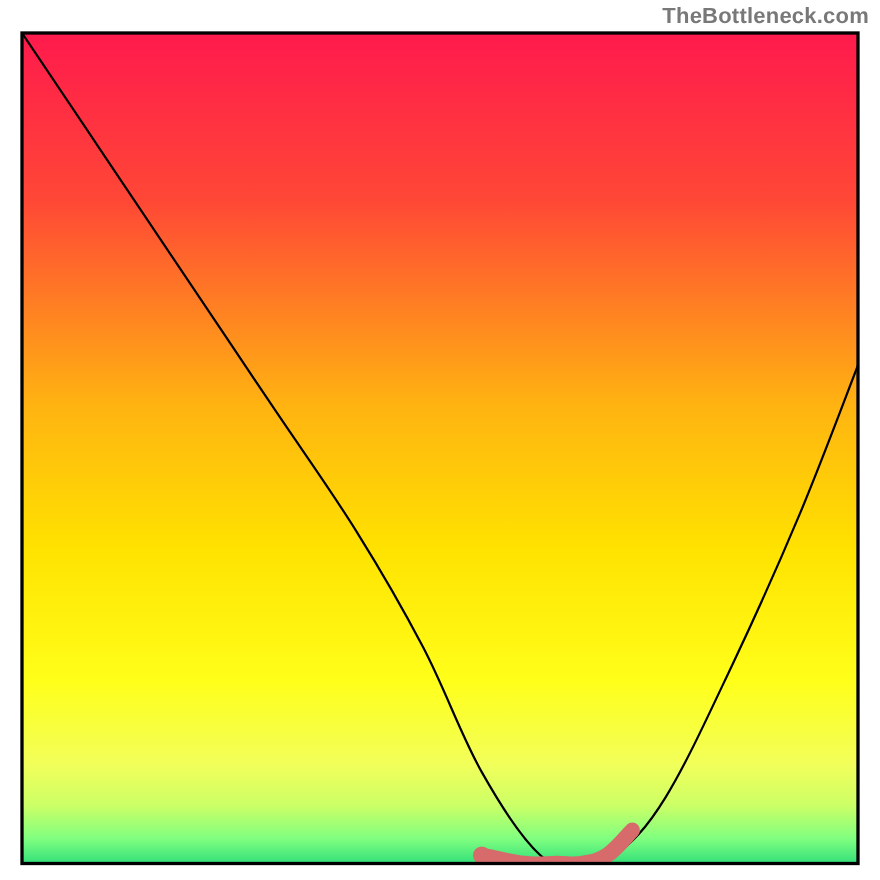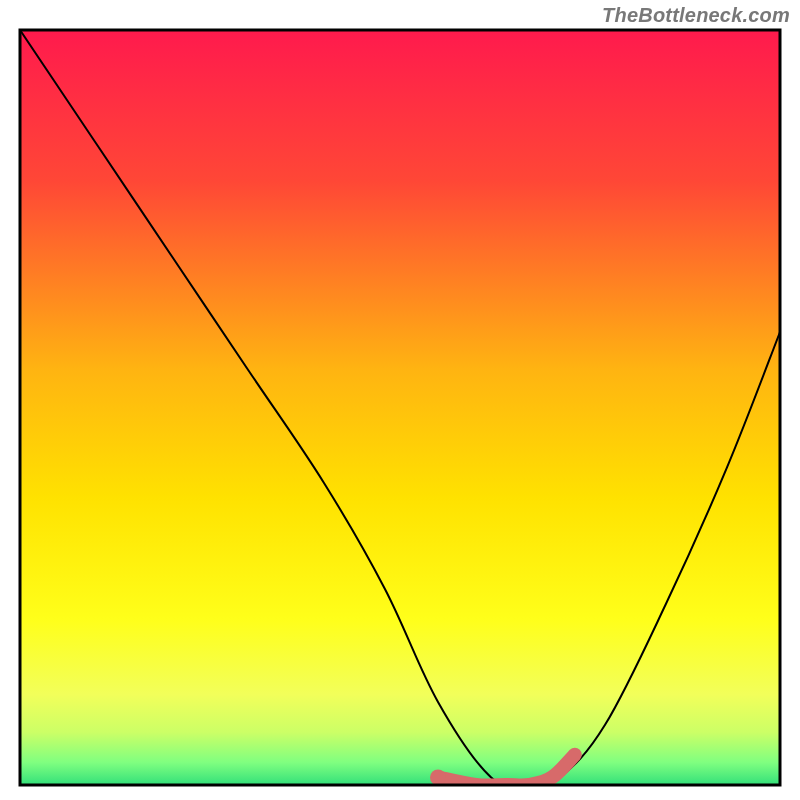--- a/index.html
+++ b/index.html
@@ -15,21 +15,20 @@
     background: #fff;
   }
   .attribution {
     position: absolute;
     top: 4px;
     right: 10px;
     font-size: 20px;
     font-weight: bold;
     color: #787878;
     letter-spacing: 0.2px;
-    font-style: italic;
   }
   svg {
     position: absolute;
     left: 0;
     top: 0;
   }
 </style>
 </head>
 <body>
 

